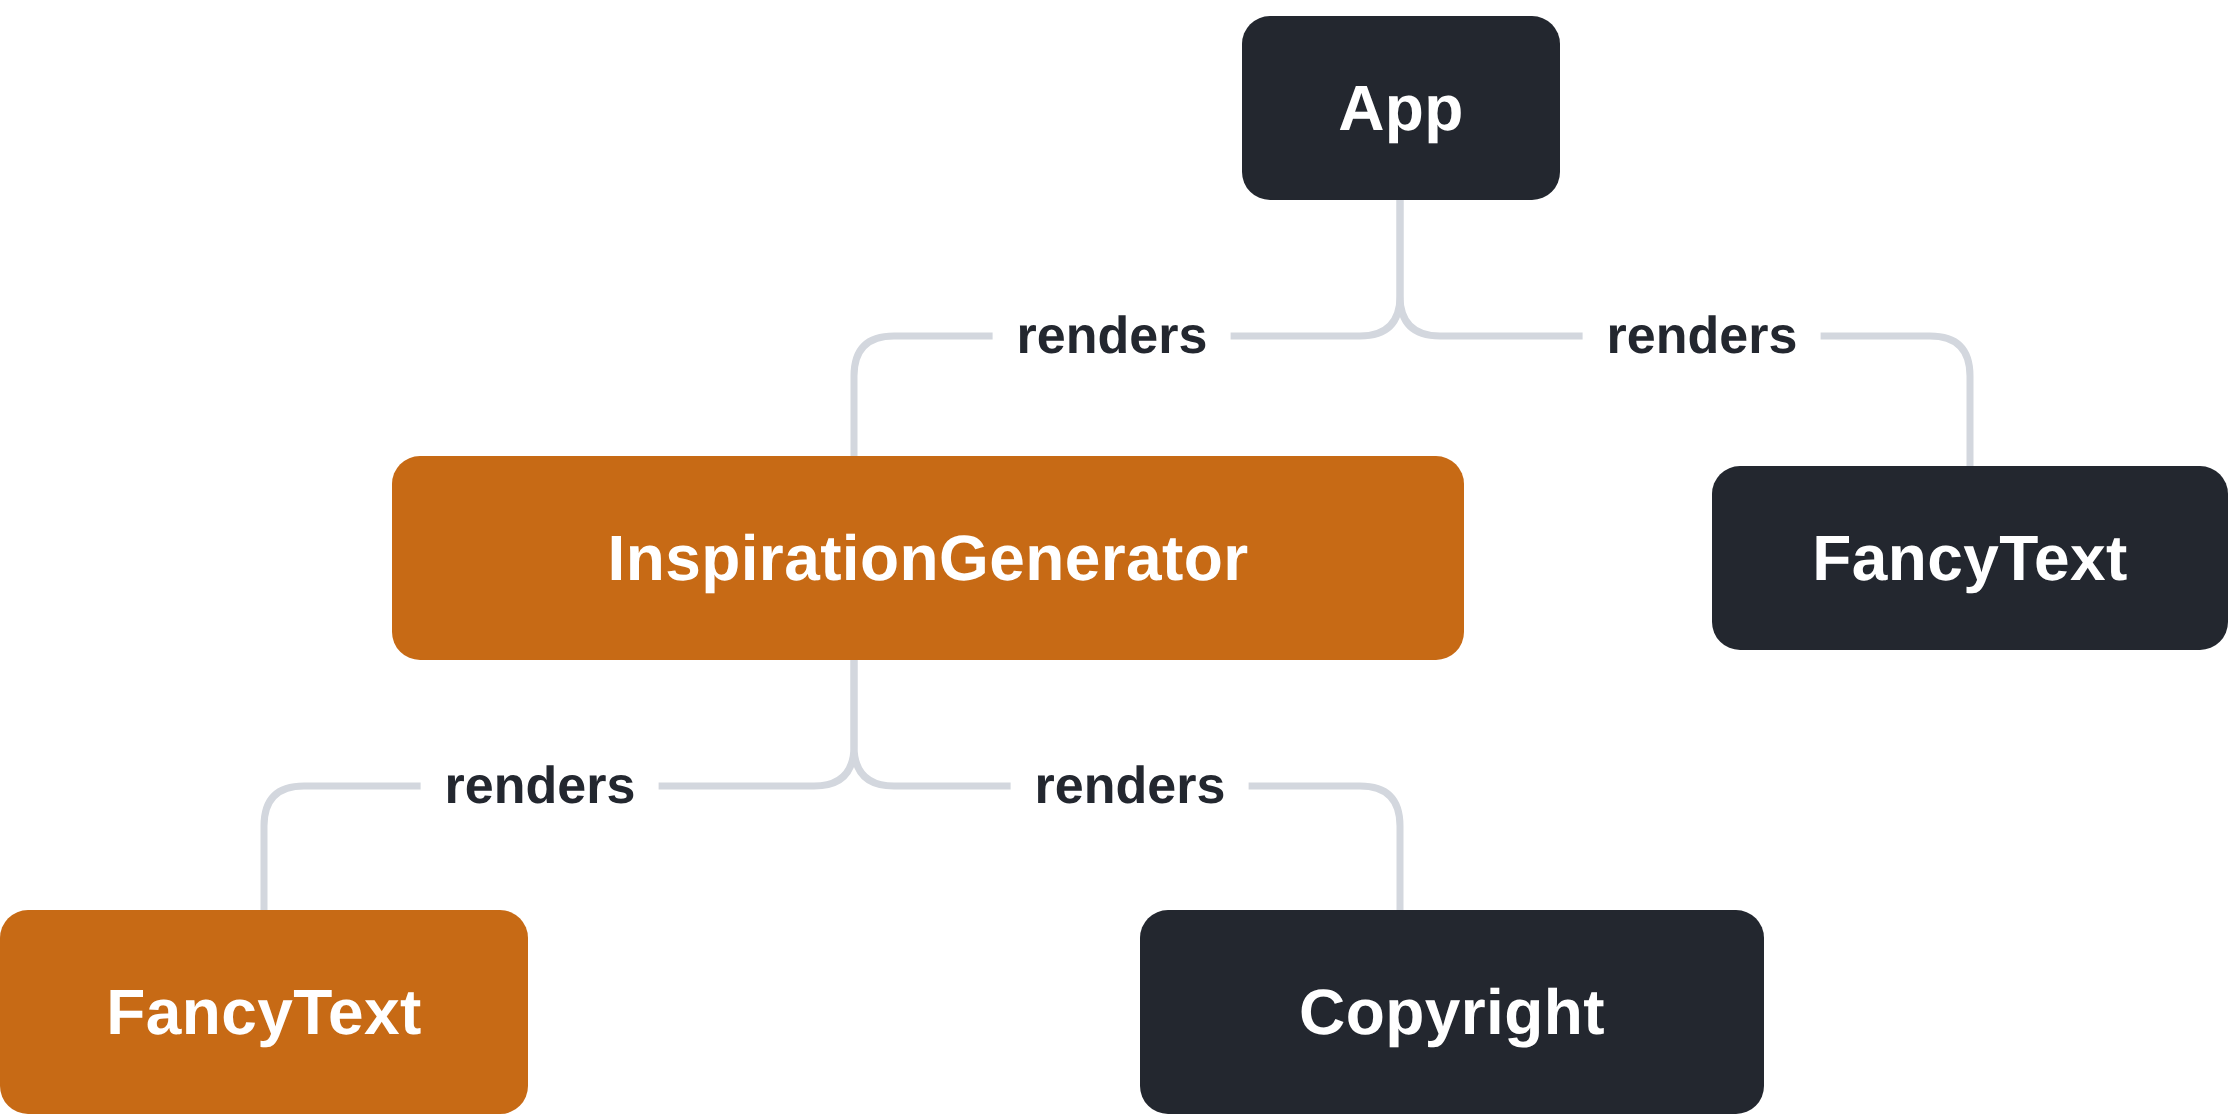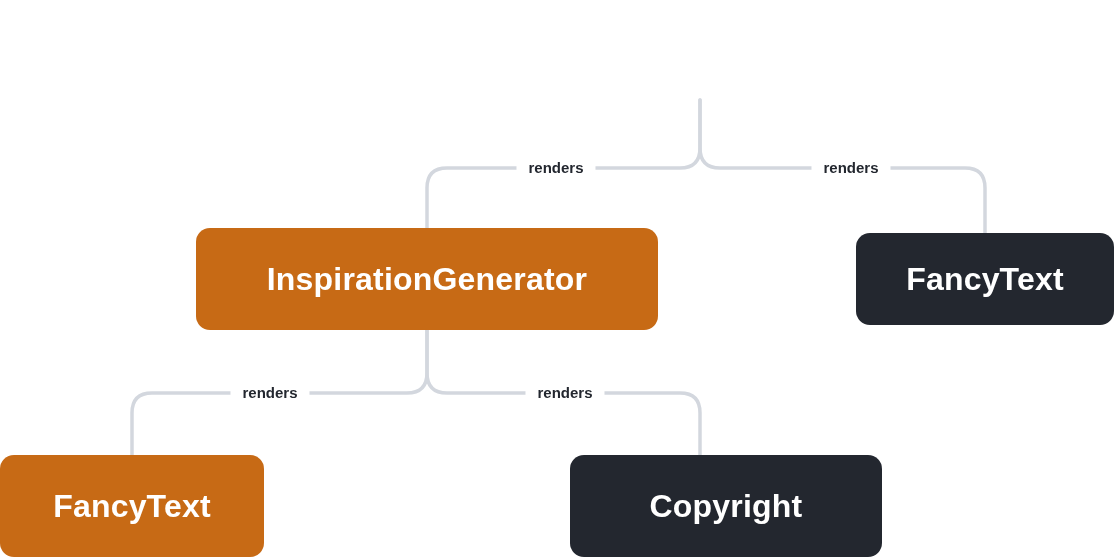--- a/index.html
+++ b/index.html
@@ -39,38 +39,38 @@
     letter-spacing: 0.2px;
     box-sizing: border-box;
   }
   .node--dark   { background: #23272f; }
   .node--orange { background: #c76a15; }
 
   .node-app {
     left: 621px; top: 8px; width: 159px; height: 92px;
   }
   .node-inspiration-generator {
-    left: 196px; top: 228px; width: 462px; height: 102px;
+    left: 196px; top: 228px; width: 536px; height: 102px;
   }
   .node-fancy-text-right {
     left: 856px; top: 233px; width: 258px; height: 92px;
   }
   .node-fancy-text-left {
     left: 0px; top: 455px; width: 264px; height: 102px;
   }
   .node-copyright {
     left: 570px; top: 455px; width: 312px; height: 102px;
   }
 
   .edge-label {
     position: absolute;
     transform: translate(-50%, -50%);
     background: #ffffff;
     color: #23272f;
-    font-size: 15px;
+    font-size: 26px;
     font-weight: 600;
     padding: 2px 12px;
     white-space: nowrap;
     line-height: 1.1;
   }
   .edge-label--e0 { left: 556px; top: 168px; }
   .edge-label--e1 { left: 851px; top: 168px; }
   .edge-label--e2 { left: 270px; top: 393px; }
   .edge-label--e3 { left: 565px; top: 393px; }
 </style>
@@ -79,20 +79,23 @@
 
 <div class="canvas">
 
   <svg class="edges-svg" viewBox="0 0 1119 560" xmlns="http://www.w3.org/2000/svg" aria-hidden="true">
     <path d="M 700 100 V 148 Q 700 168 680 168 H 447 Q 427 168 427 188 V 228"></path>
     <path d="M 700 100 V 148 Q 700 168 720 168 H 965 Q 985 168 985 188 V 233"></path>
     <path d="M 427 330 V 373 Q 427 393 407 393 H 152 Q 132 393 132 413 V 455"></path>
     <path d="M 427 330 V 373 Q 427 393 447 393 H 680 Q 700 393 700 413 V 455"></path>
   </svg>
 
+  <div class="node node--dark node-app">
+    <span>App</span>
+  </div>
 
   <div class="node node--orange node-inspiration-generator">
     <span>InspirationGenerator</span>
   </div>
 
   <div class="node node--dark node-fancy-text-right">
     <span>FancyText</span>
   </div>
 
   <div class="node node--orange node-fancy-text-left">

